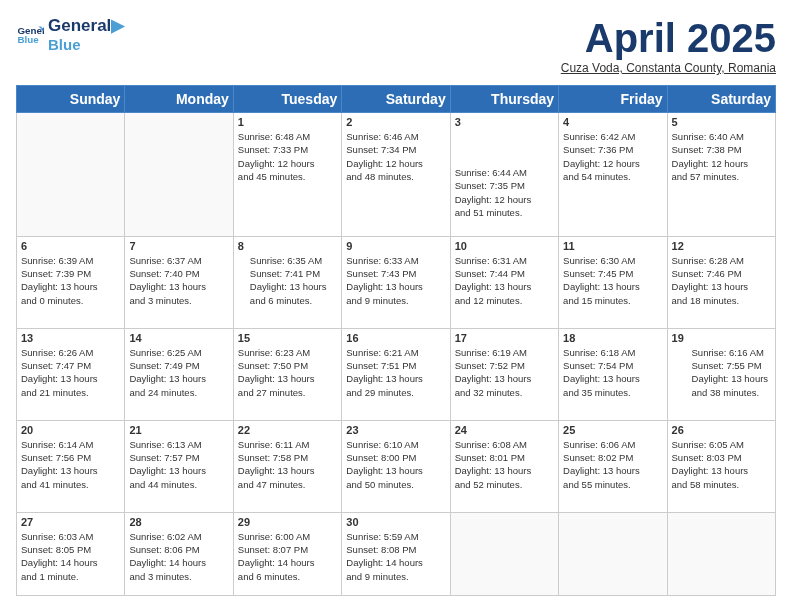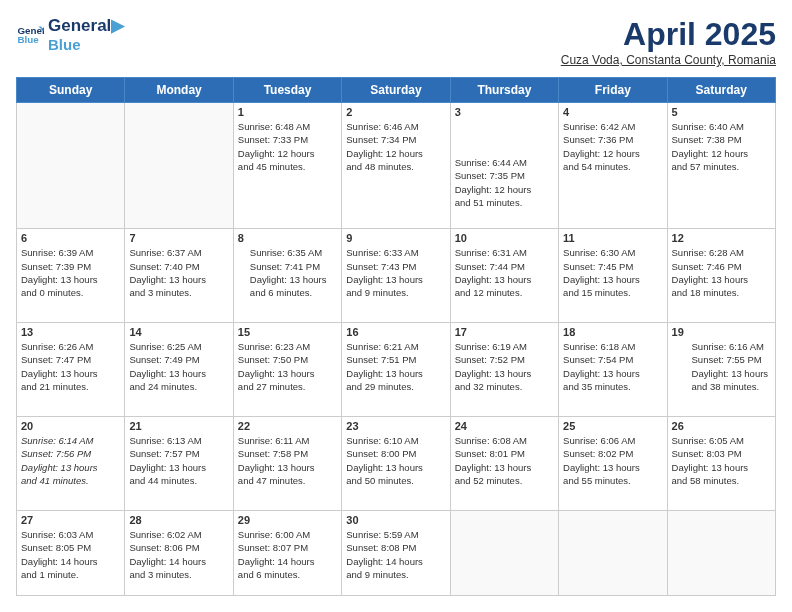--- a/index.html
+++ b/index.html
@@ -29,43 +29,43 @@
       gap: 4px;
     }
     .logo-icon {
       width: 28px;
       height: 28px;
     }
     .title-block {
       text-align: right;
     }
     .month-year {
-      font-size: 32px;
+      font-size: 40px;
       font-weight: bold;
       color: #1a3a6b;
     }
     .location {
       font-size: 12px;
       color: #333;
       text-decoration: underline;
     }
     .calendar {
       flex: 1;
       border: 1px solid #ccc;
       border-collapse: collapse;
       width: 100%;
       table-layout: fixed;
     }
     .calendar th {
       background: #2d6db5;
       color: #fff;
-      font-size: 12px;
+      font-size: 14px;
       font-weight: bold;
       padding: 5px 4px;
-      text-align: center;
+      text-align: right;
       border: 1px solid #4a87c9;
     }
     .calendar td {
       border: 1px solid #ccc;
       vertical-align: top;
       padding: 3px 4px;
       font-size: 10px;
       color: #333;
       height: 82px;
     }
@@ -263,21 +263,21 @@
             <span class="day-num">19</span>
             <div class="day-info" style="white-space: pre-line; margin-left: 20px;">Sunrise: 6:16 AM
 Sunset: 7:55 PM
 Daylight: 13 hours
 and 38 minutes.</div>
           </td>
         </tr>
         <tr>
           <td>
             <span class="day-num">20</span>
-            <div class="day-info" style="white-space: pre-line; font-style: italic;">Sunrise: 6:14 AM
+            <div class="day-info" style="white-space: pre-line;">Sunrise: 6:14 AM
 Sunset: 7:56 PM
 Daylight: 13 hours
 and 41 minutes.</div>
           </td>
           <td>
             <span class="day-num">21</span>
             <div class="day-info" style="white-space: pre-line;">Sunrise: 6:13 AM
 Sunset: 7:57 PM
 Daylight: 13 hours
 and 44 minutes.</div>

